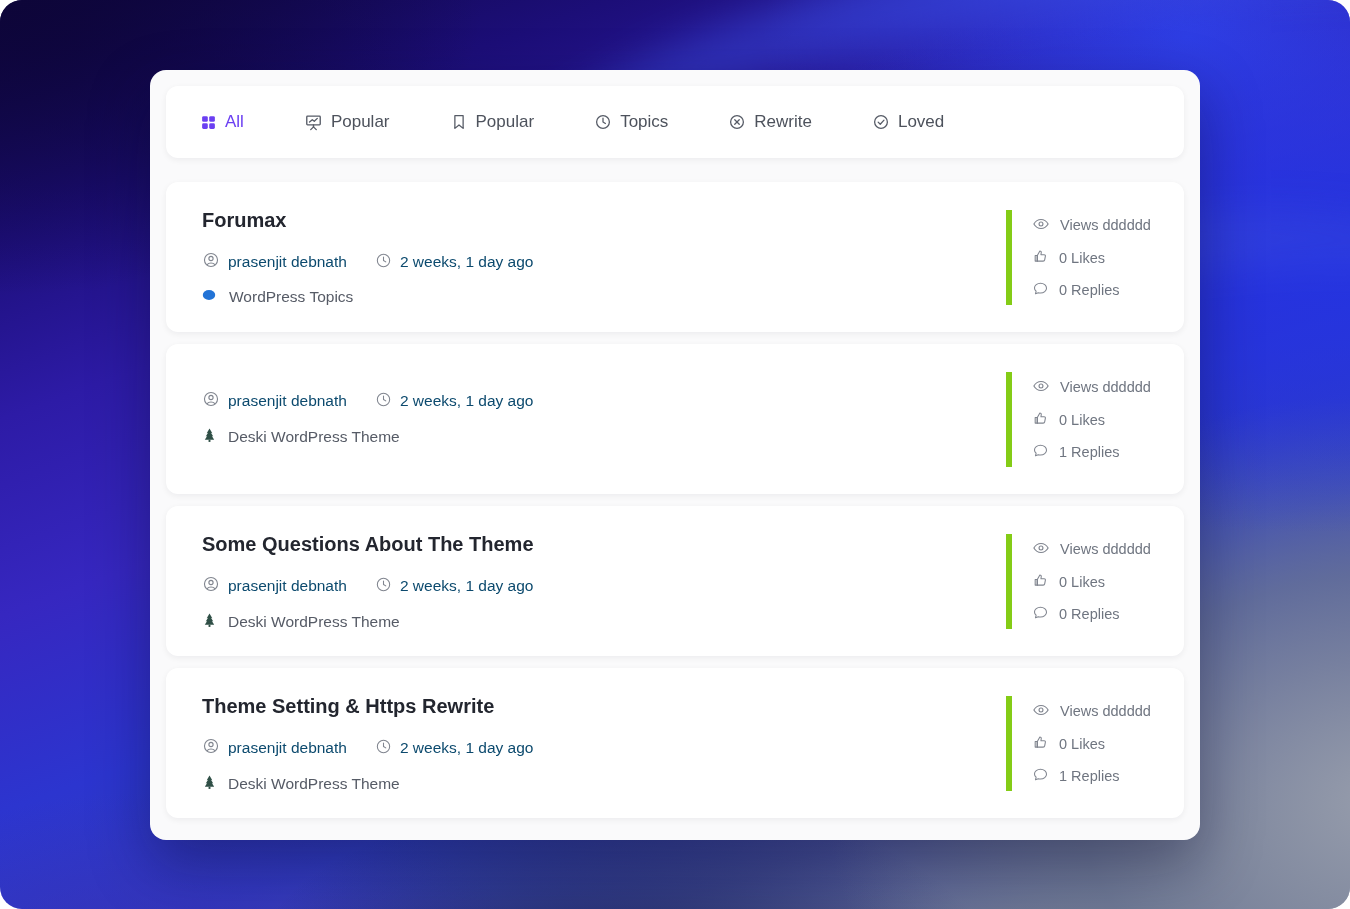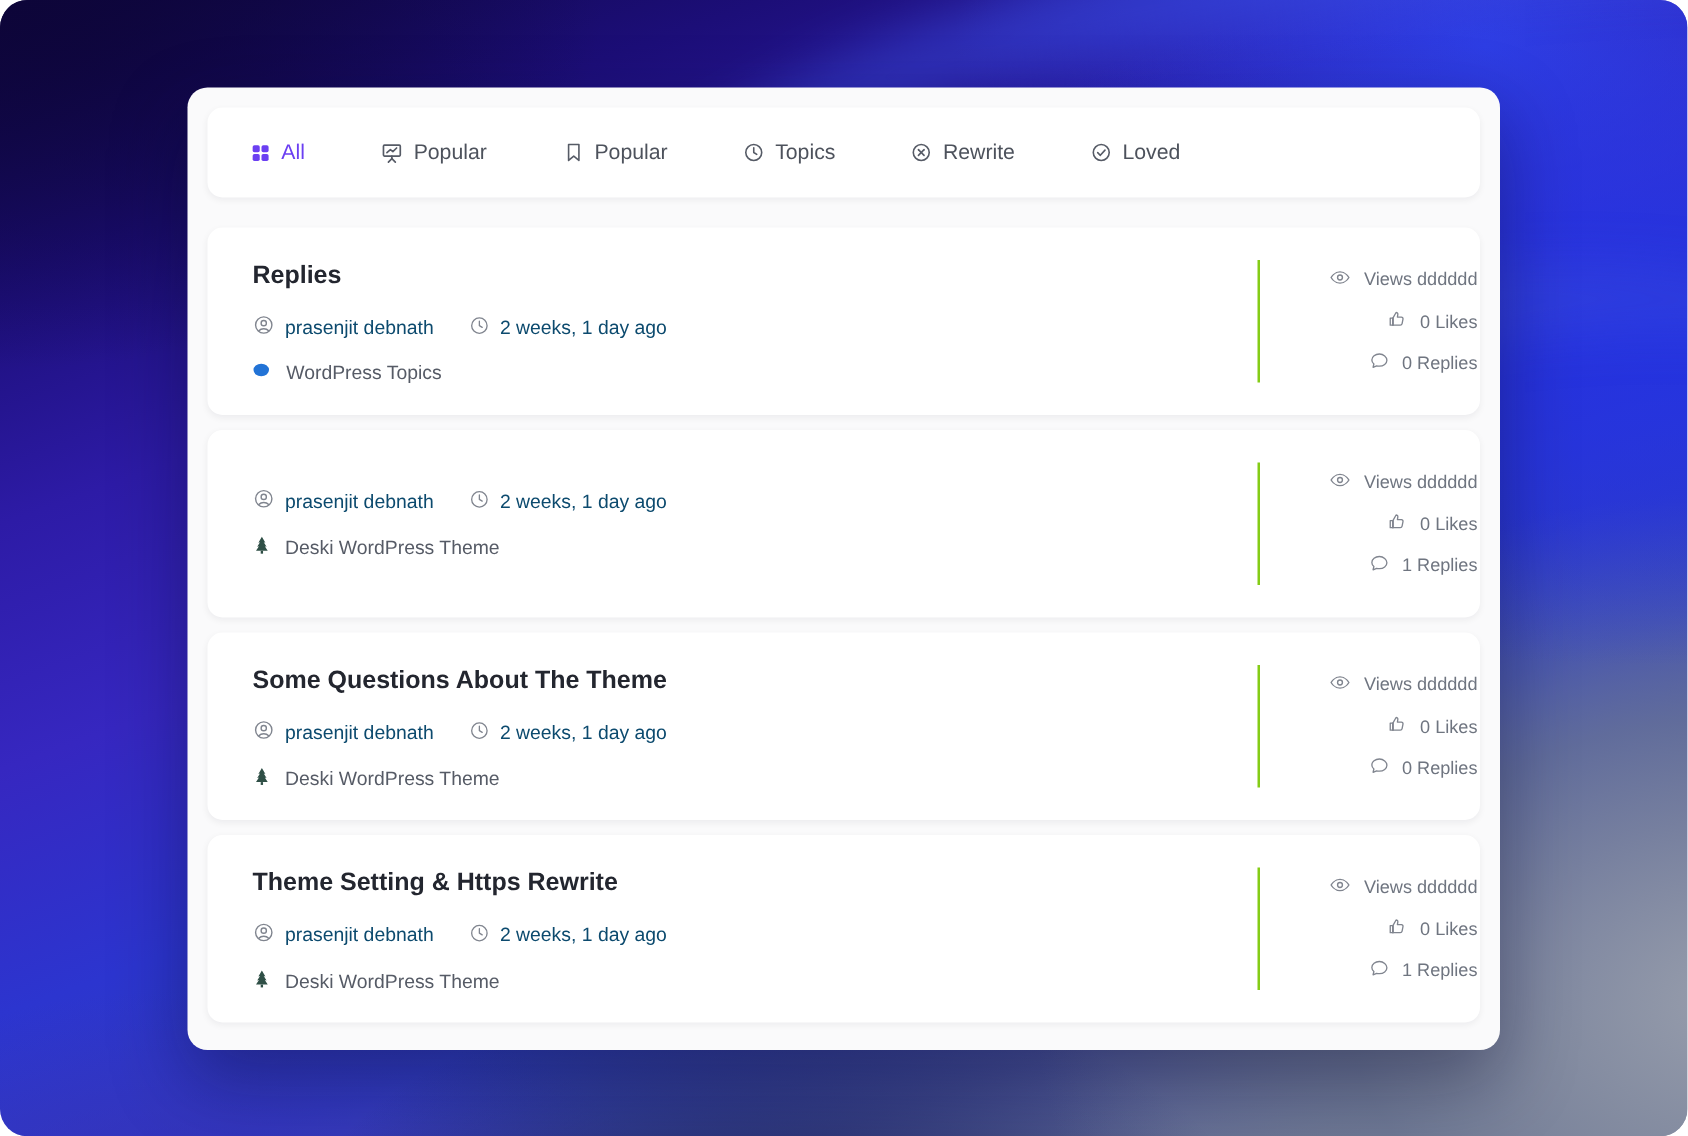--- a/index.html
+++ b/index.html
@@ -28,21 +28,21 @@
   .tab.active{color:#6b3ff2;}
 
   .card{background:#ffffff;border-radius:12px;height:150px;margin-bottom:12px;display:flex;justify-content:space-between;
     box-shadow:0 2px 6px rgba(20,20,40,.06);}
   .card-left{padding:27px 0 0 36px;}
   .topic-title{font-size:20px;font-weight:700;color:#23262f;cursor:pointer;}
   .meta-row{margin-top:19px;display:flex;align-items:center;gap:28px;}
   .meta-item{display:flex;align-items:center;gap:8px;color:#0c4a6e;font-size:15.5px;}
   .meta-item .stroke, .cat-row .stroke{stroke:#80858f;stroke-width:1.5;fill:none;stroke-linecap:round;stroke-linejoin:round;}
   .cat-row{margin-top:15px;display:flex;align-items:center;gap:11px;color:#565b66;font-size:15.5px;cursor:pointer;}
-  .stats{align-self:center;width:176px;border-left:2px solid #84cc16;padding:5px 0 5px 20px;display:flex;flex-direction:column;gap:12px;margin-right:2px;align-items:flex-end;}
+  .stats{align-self:center;width:176px;border-left:6px solid #84cc16;padding:5px 0 5px 20px;display:flex;flex-direction:column;gap:12px;margin-right:2px;}
   .stat{display:flex;align-items:center;gap:10px;color:#6f7580;font-size:14.5px;}
   .stat .stroke{stroke:#80858f;stroke-width:1.5;fill:none;stroke-linecap:round;stroke-linejoin:round;}
 </style>
 </head>
 <body>
 
 <div class="screen">
   <div class="wallpaper-overlay"></div>
   <div class="wave wave1"></div>
   <div class="wave wave2"></div>
@@ -108,21 +108,21 @@
               <circle cx="12" cy="12" r="8.5"></circle>
               <polyline points="8.2,12.2 11,15 16,9.5"></polyline>
             </svg>
         </span>
         <span>Loved</span>
       </div>
     </div>
 
     <div class="card">
       <div class="card-left">
-        <div class="topic-title">Replies</div>
+        <div class="topic-title">Forumax</div>
         <div class="meta-row">
           <div class="meta-item">
             <span><svg width="18" height="18" viewBox="0 0 24 24" class="stroke">
                   <circle cx="12" cy="12" r="8.7"></circle>
                   <circle cx="12" cy="10" r="2.8"></circle>
                   <path d="M6.8 18.2a6.4 5.4 0 0 1 10.4 0"></path>
                 </svg></span>
             <span>prasenjit debnath</span>
           </div>
           <div class="meta-item">

